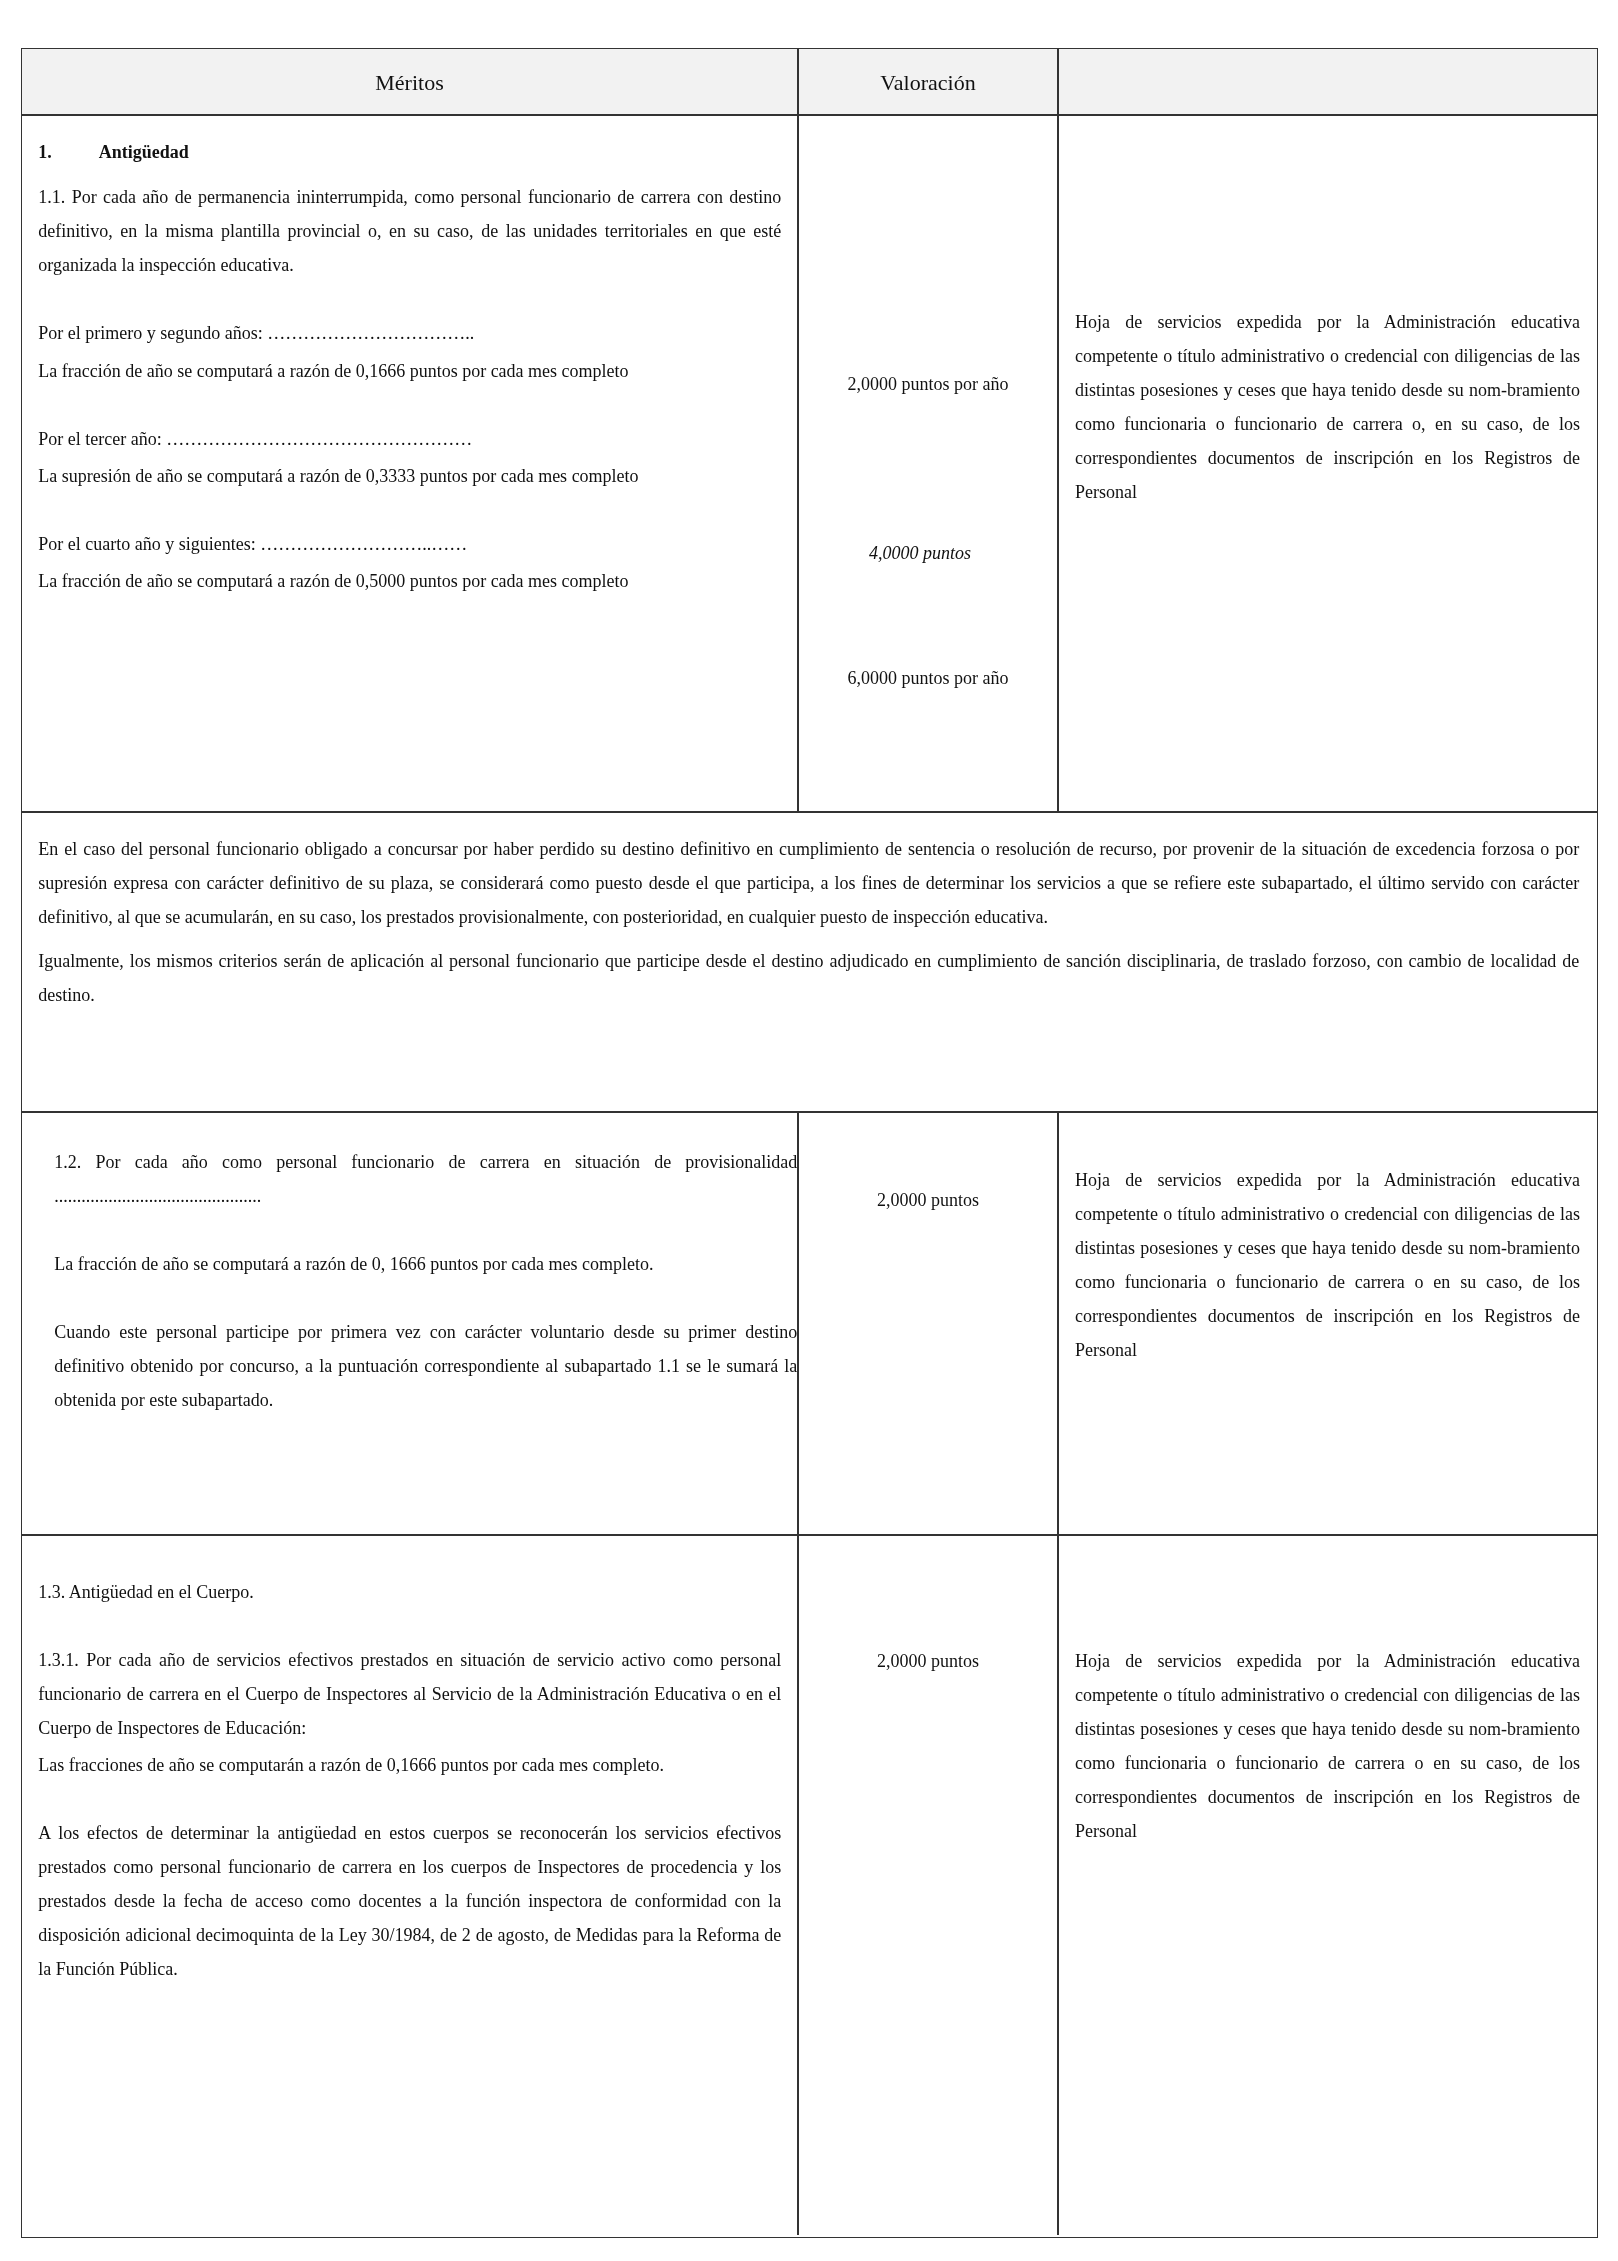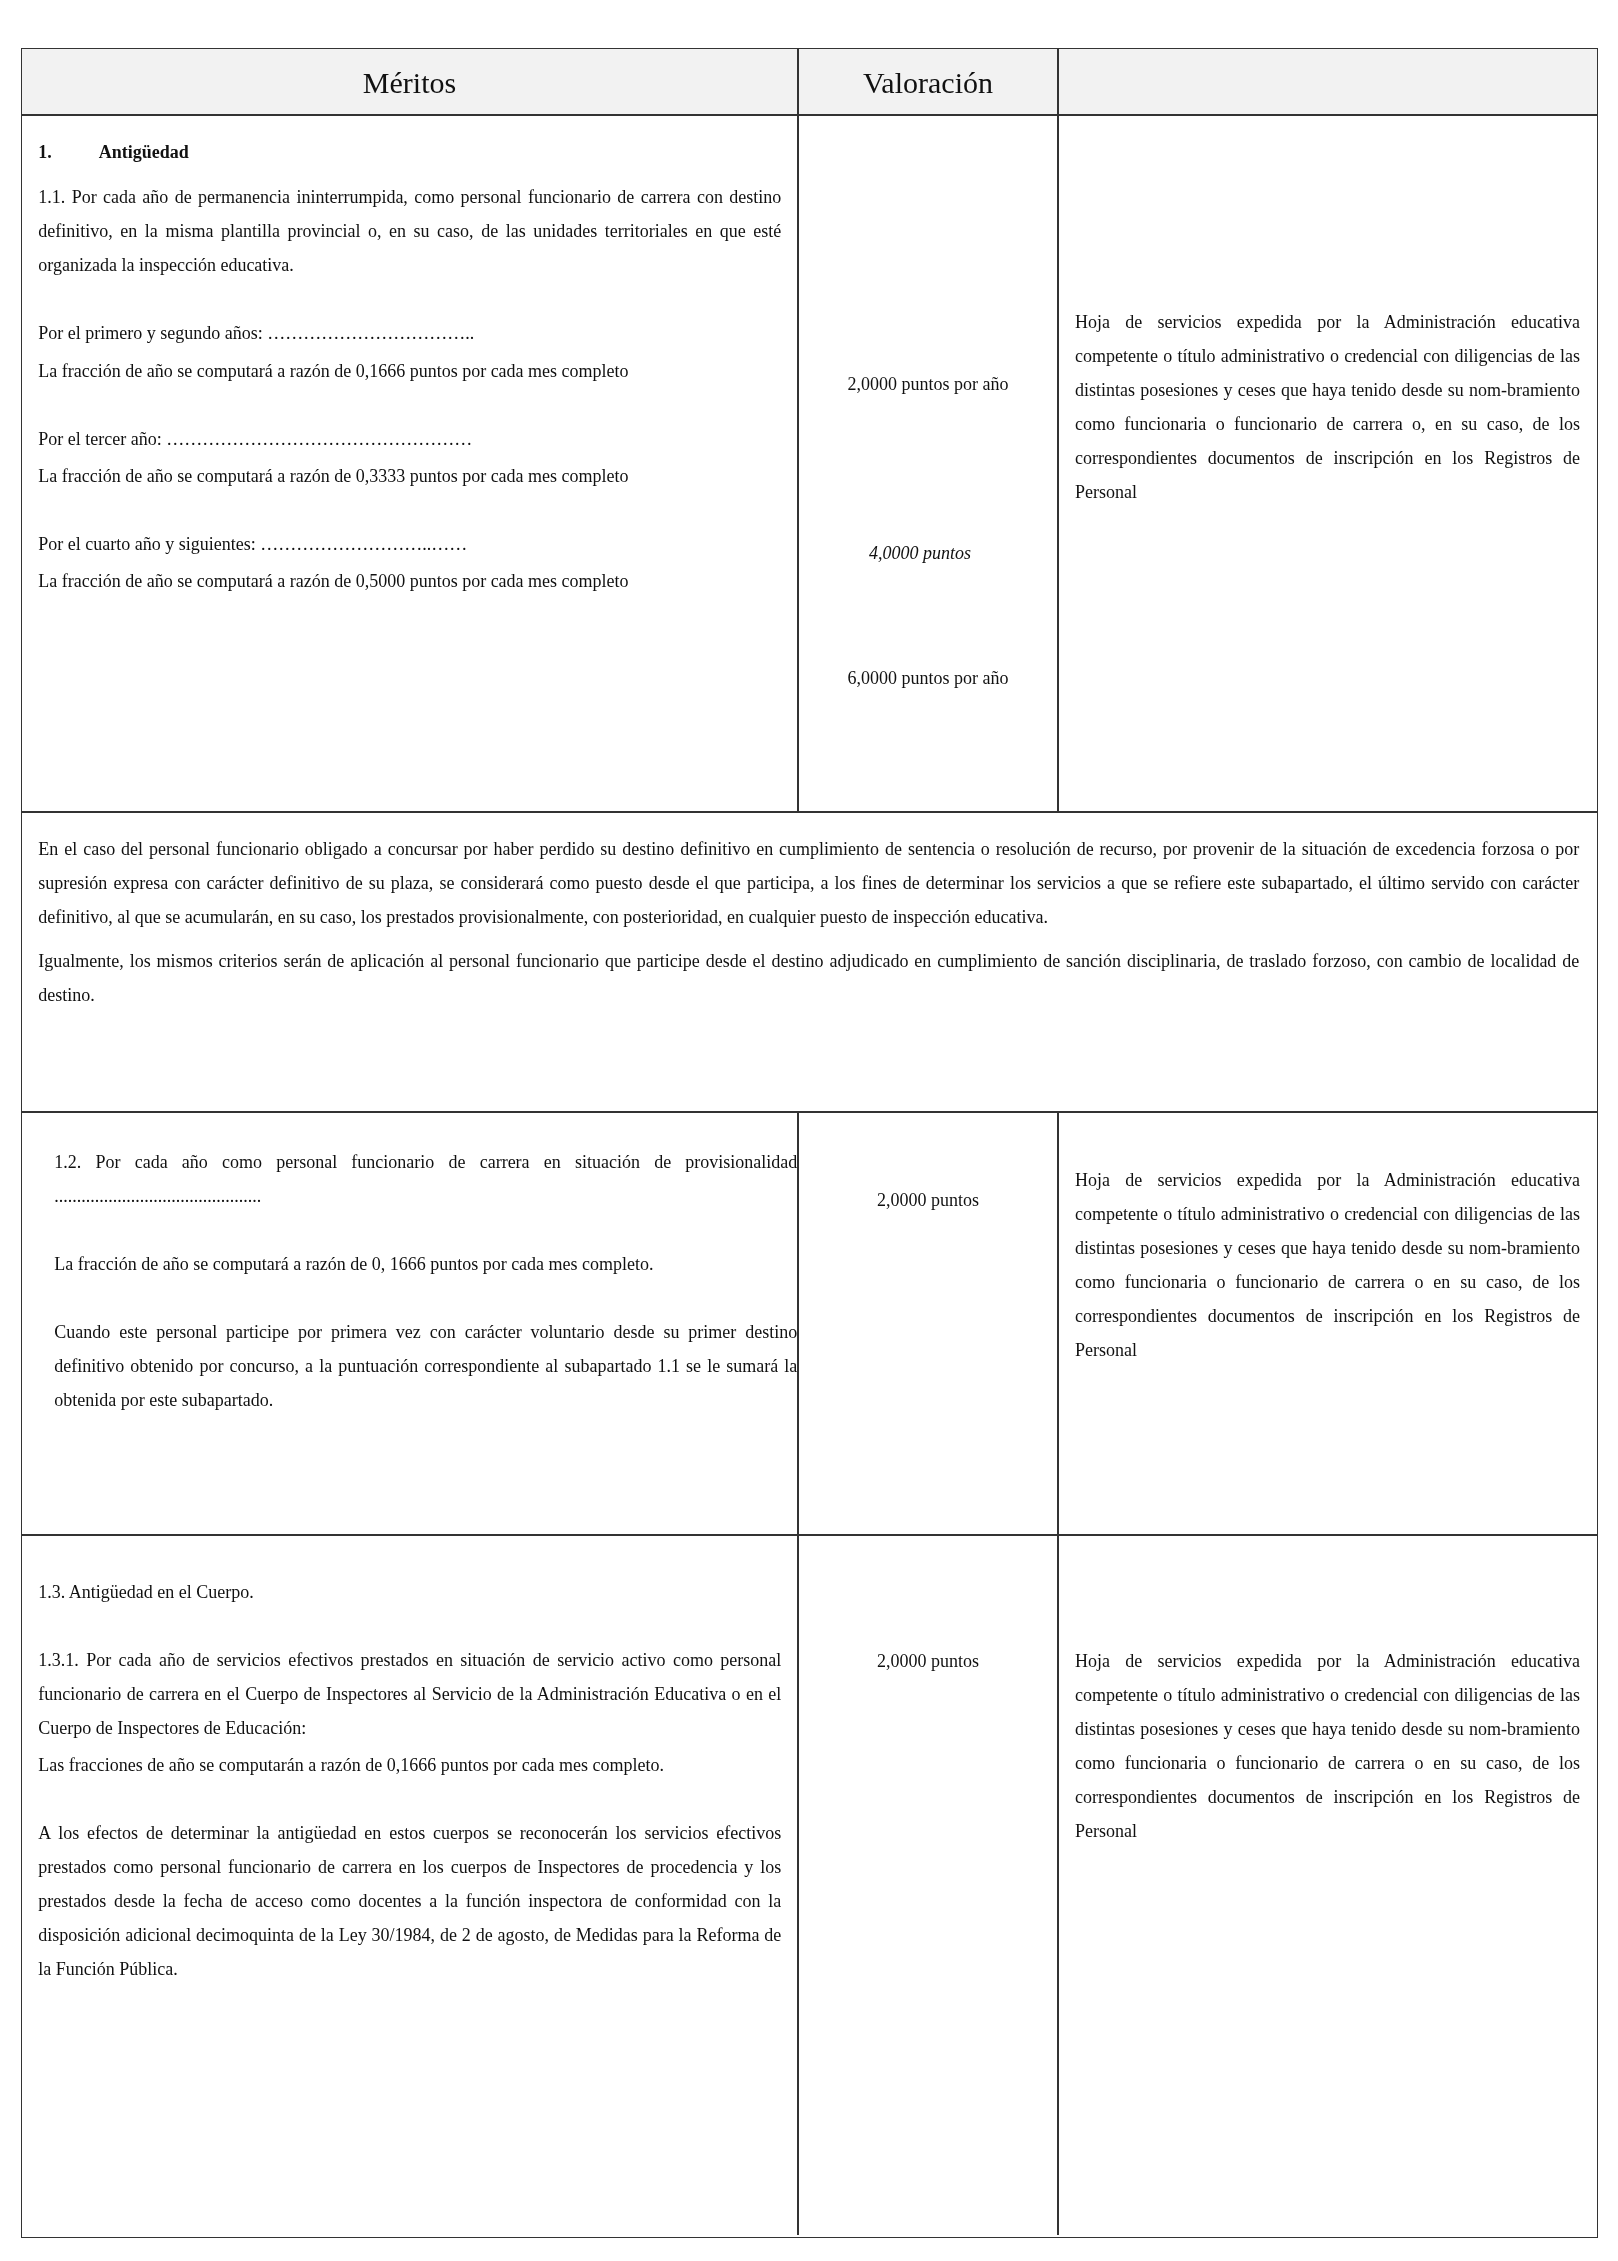--- a/index.html
+++ b/index.html
@@ -4,21 +4,21 @@
 <style>
   html, body { margin:0; padding:0; background:#ffffff; }
   body { width:1619px; height:2261px; position:relative; overflow:hidden;
          font-family:"Liberation Serif", "DejaVu Serif", serif; color:#111; }
   .tbl { position:absolute; left:21px; top:48px; width:1577px; height:2190px;
          border:1.6px solid #333; box-sizing:border-box; }
   .hline { position:absolute; left:0; right:0; height:1.6px; background:#333; }
   .vline { position:absolute; width:1.6px; background:#333; }
   .hdr { position:absolute; left:0; right:0; top:0; height:67px; background:#f2f2f2; }
   .hcell { position:absolute; top:0; height:67px; display:flex; align-items:center; justify-content:center;
-           font-size:30px; }
+           font-size:22px; }
   .cell { position:absolute; box-sizing:border-box; font-size:18px; line-height:34px; }
   .just { text-align:justify; }
   .center { text-align:center; }
   p { margin:0; }
   .bold { font-weight:bold; }
   .num-gap { display:inline-block; width:47px; }
 </style>
 </head>
 <body>
 
@@ -39,21 +39,21 @@
   <div class="vline" style="left:1035px;top:1062px;height:1124px;"></div>
 
   <div class="cell just" style="left:16.3px;top:86px;width:743px;">
     <p class="bold" style="margin-bottom:11.4px;">
       <span>1.</span><span class="num-gap"></span><span>Antigüedad</span>
     </p>
     <p>1.1. Por cada año de permanencia ininterrumpida, como personal funcionario de carrera con destino definitivo, en la misma plantilla provincial o, en su caso, de las unidades territoriales en que esté organizada la inspección educativa.</p>
     <p style="margin-top:34px;">Por el primero y segundo años: ……………………………..</p>
     <p style="margin-top:3.3px;">La fracción de año se computará a razón de 0,1666 puntos por cada mes completo</p>
     <p style="margin-top:34px;">Por el tercer año: ……………………………………………</p>
-    <p style="margin-top:3.3px;">La fracción de año se computará a razón de 0,3333 puntos por cada mes completo</p>
+    <p style="margin-top:3.3px;">La supresión de año se computará a razón de 0,3333 puntos por cada mes completo</p>
     <p style="margin-top:34px;">Por el cuarto año y siguientes: ………………………..……</p>
     <p style="margin-top:3.3px;">La fracción de año se computará a razón de 0,5000 puntos por cada mes completo</p>
   </div>
 
   <div class="cell center" style="left:793px;top:318px;width:226px;">2,0000 puntos por año</div>
   <div class="cell center" style="left:785px;top:487px;width:226px;font-style:italic;">4,0000 puntos</div>
   <div class="cell center" style="left:793px;top:612px;width:226px;">6,0000 puntos por año</div>
 
   <div class="cell just" style="left:1053px;top:256px;width:505px;">Hoja de servicios expedida por la Administración educativa competente o título administrativo o credencial con diligencias de las distintas posesiones y ceses que haya tenido desde su nom-bramiento como funcionaria o funcionario de carrera o, en su caso, de los correspondientes documentos de inscripción en los Registros de Personal</div>
 

